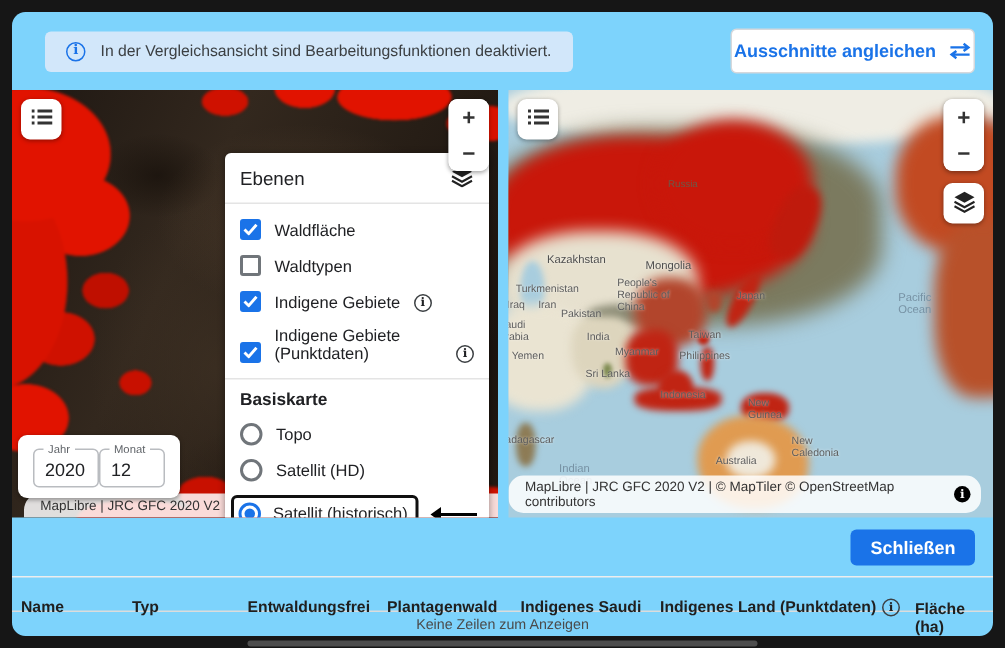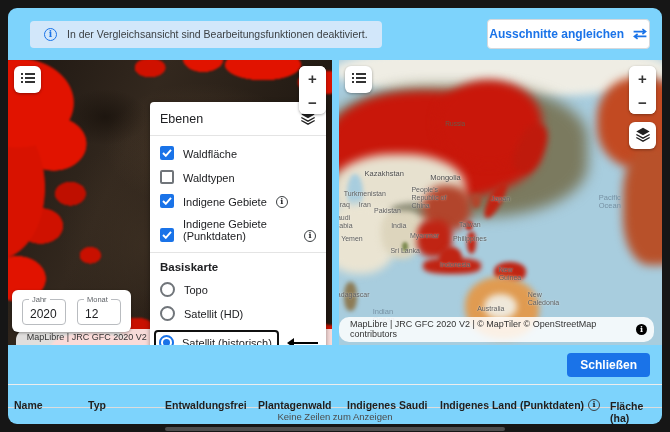--- a/index.html
+++ b/index.html
@@ -70,21 +70,21 @@
   .rd { width:15px; height:15px; border-radius:50%; border:2px solid #70757a; flex:0 0 auto; position:relative; }
   .rd.sel { border-color:#1a73e8; }
   .rd.sel::after { content:""; position:absolute; inset:2px; background:#1a73e8; border-radius:50%; }
   .rd-row { display:flex; align-items:center; gap:9px; margin:9px 0; font-size:11px; color:#202124; cursor:pointer; }
   .rd-row.hl { margin:9px 0 2px; }
   .hl-box { display:flex; align-items:center; gap:8px; border:2.5px solid #101010; border-radius:4px; padding:3px 5px 3px 3px; margin-left:-6px; }
   .annot-arrow { flex:1; height:2px; background:#000; margin-left:5px; margin-right:-2px; position:relative; }
   .annot-arrow::before { content:""; position:absolute; left:-6px; top:-4px; border:5px solid transparent; border-right:7px solid #000; border-left:0; }
 
   
-  .date-card { position:absolute; left:4px; bottom:13px; background:#fff; border-radius:6px; box-shadow:0 1px 3px rgba(0,0,0,.35); padding:9px 10px 7px; display:flex; gap:11px; z-index:4; }
+  .date-card { position:absolute; left:4px; bottom:13px; background:#fff; border-radius:6px; box-shadow:0 1px 3px rgba(0,0,0,.35); padding:9px 10px 7px; display:flex; z-index:4; }
   .ofield { position:relative; border:1px solid #b9bcc0; border-radius:4px; padding:4px 7px 2px; min-width:44px; }
   .ofield-label { position:absolute; top:-5px; left:6px; background:#fff; padding:0 3px; font-size:7.5px; color:#5f6368; }
   .ofield-value { font-size:12px; color:#202124; }
   .attr { position:absolute; bottom:0; right:0; background:rgba(255,255,255,.85); display:flex; align-items:center; gap:5px; font-size:9px; color:#333; padding:2px 7px 3px 11px; z-index:3; }
   .attr-left { border-top-left-radius:11px; }
   .attr-pill { bottom:3px; right:8px; border-radius:10px; }
   .info-dot { width:11px; height:11px; background:#000; border-radius:50%; color:#fff; font-size:8px; line-height:11px; text-align:center; font-weight:bold; font-family:"DejaVu Serif", serif; flex:0 0 auto; }
   .info-dot::after { content:"i"; }
 
   

